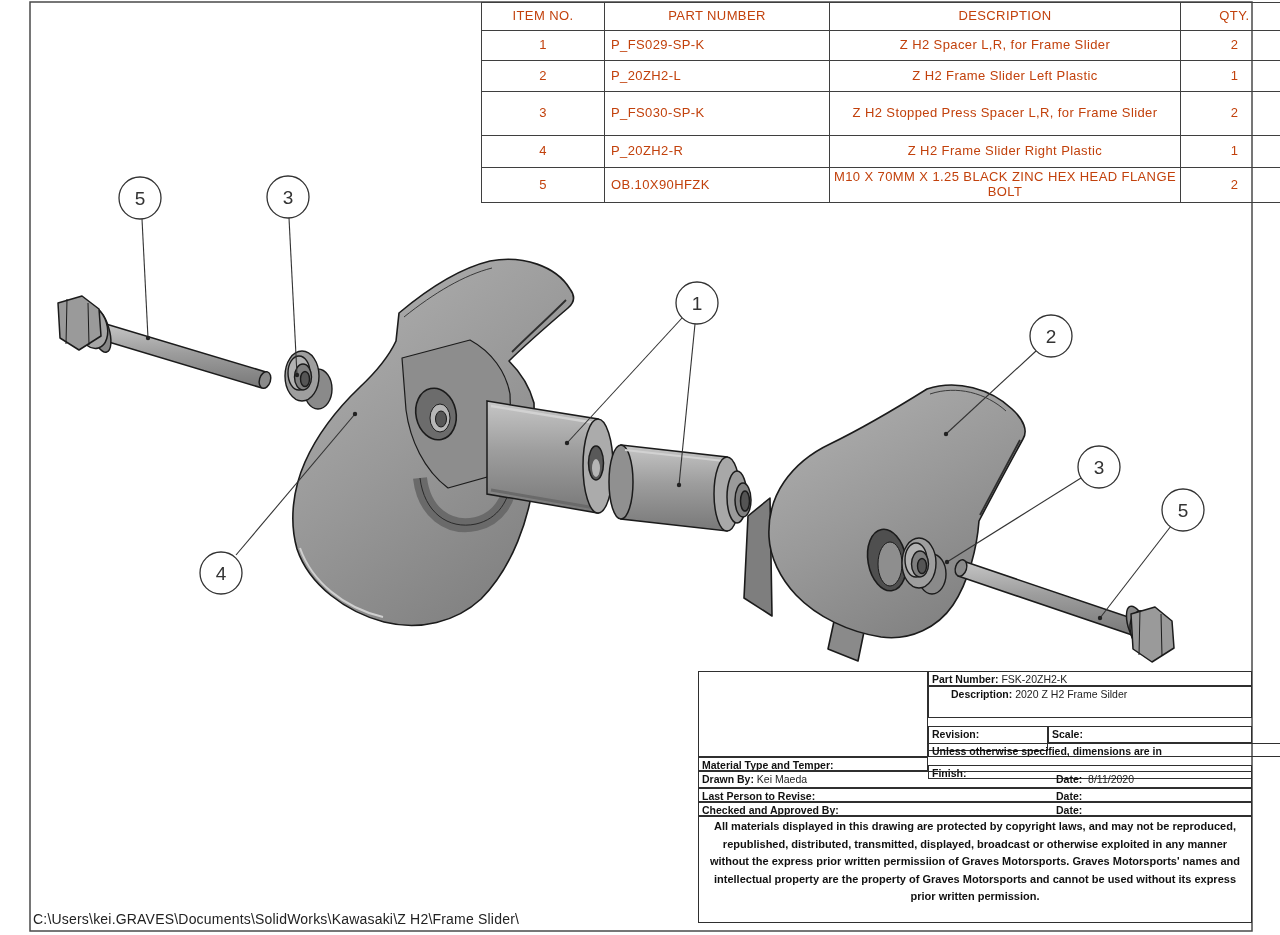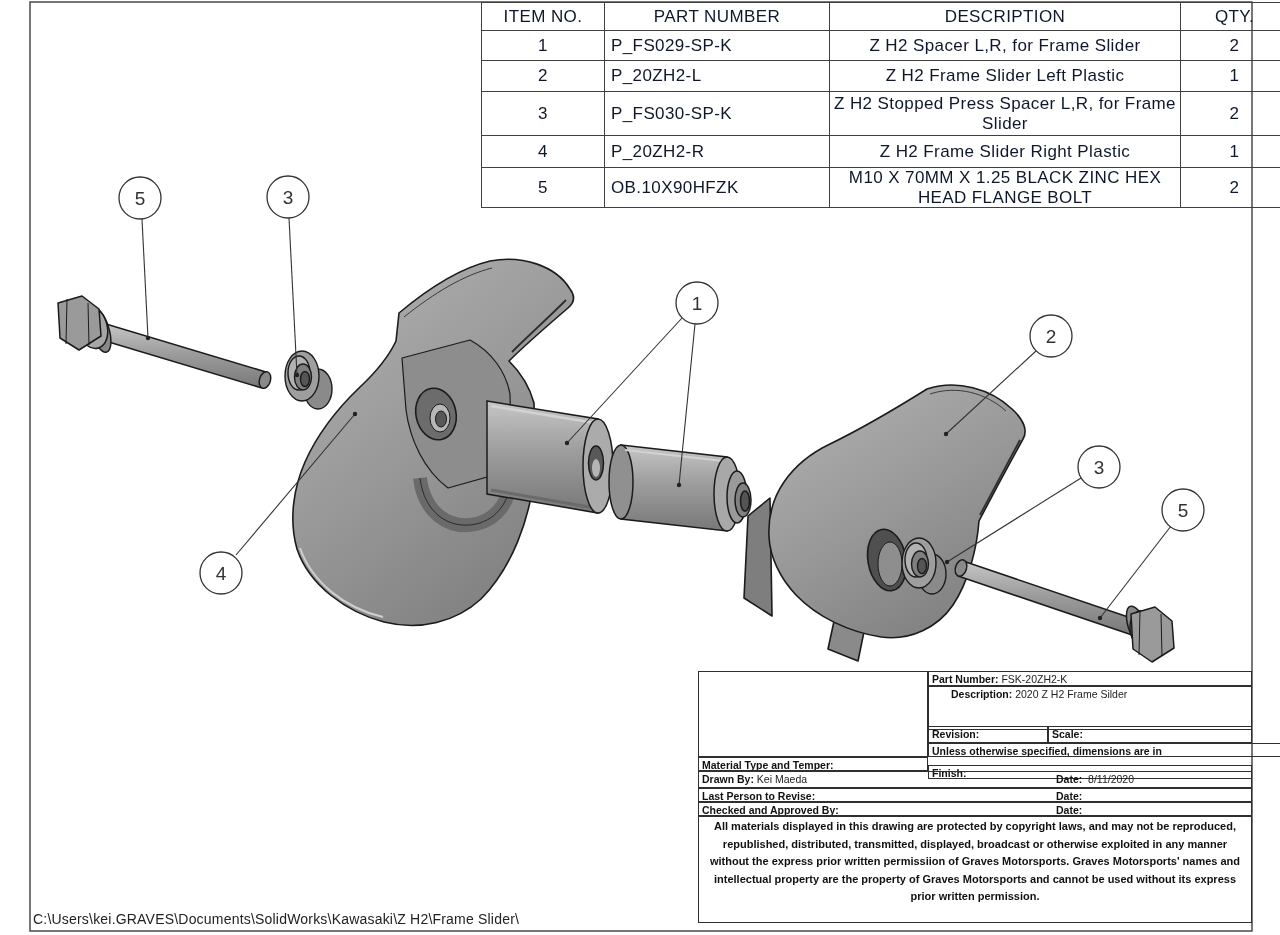--- a/index.html
+++ b/index.html
@@ -2,21 +2,21 @@
 <html style="--line: #1b1b1b; --border: #4a4a4a; --part-mid: #9c9c9c; --part-dark: #6f6f6f; --part-light: #b5b5b5; --balloon-stroke: #333333;"><head>
 <meta charset="utf-8">
 <style>
   html,body{margin:0;padding:0;background:#ffffff;}
   #sheet{position:relative;width:1280px;height:935px;background:#fff;overflow:hidden;
          font-family:"Liberation Sans","DejaVu Sans",sans-serif;color:#333;}
   svg{position:absolute;left:0;top:0;}
   
   #bom{position:absolute;left:481px;top:2px;width:771px;border-collapse:collapse;table-layout:fixed;}
   #bom td,#bom th{border:1.4px solid #3f3f3f;text-align:center;vertical-align:middle;
-     font-weight:normal;font-size:17px;letter-spacing:.4px;color:#0f172a;padding:0 4px;line-height:1.15;margin-top:40px;}
+     font-weight:normal;font-size:13px;letter-spacing:.4px;color:#c2410c;padding:0 4px;line-height:1.15;margin-top:40px;}
   #bom .pn{text-align:left;padding-left:6px;}
   #bom tr.h  td{height:27px;}
   #bom tr.r1 td{height:29px;}
   #bom tr.r2 td{height:30px;}
   #bom tr.r3 td{height:43px;}
   #bom tr.r4 td{height:31px;}
   #bom tr.r5 td{height:34px;}
   
   #tblock{position:absolute;left:698px;top:671px;width:554px;height:252px;font-size:10.5px;color:#111;}
   #tblock .box{position:absolute;border:1.2px solid #2f2f2f;box-sizing:border-box;
@@ -221,24 +221,24 @@
       <td>2</td>
     </tr>
   </tbody>
     </table>
 
   <div id="tblock">
     <div class="box" style="left:0;top:0;width:230px;height:86px;"></div>
     <div class="box" style="left:230px;top:0;width:324px;height:15px;">
       <b>Part Number:</b>&nbsp;<span class="val">FSK-20ZH2-K</span>
     </div>
-    <div class="box" style="left:230px;top:15px;width:324px;height:44px;padding-left:22px;">
+    <div class="box" style="left:230px;top:15px;width:324px;height:32px;padding-left:22px;">
       <b>Description:</b>&nbsp;<span class="val">2020 Z H2 Frame Silder</span>
     </div>
-    <div class="box" style="left:230px;top:55px;width:120px;height:17px;">
+    <div class="box" style="left:230px;top:55px;width:120px;height:25px;">
       <b>Revision:</b>
     </div>
     <div class="box" style="left:350px;top:55px;width:204px;height:17px;">
       <b>Scale:</b>
     </div>
     <div class="box" style="left:230px;top:72px;width:364px;height:14px;">
       <b>Unless otherwise specified, dimensions are in</b>
     </div>
     <div class="box" style="left:0;top:86px;width:230px;height:14px;">
       <b>Material Type and Temper:</b>

